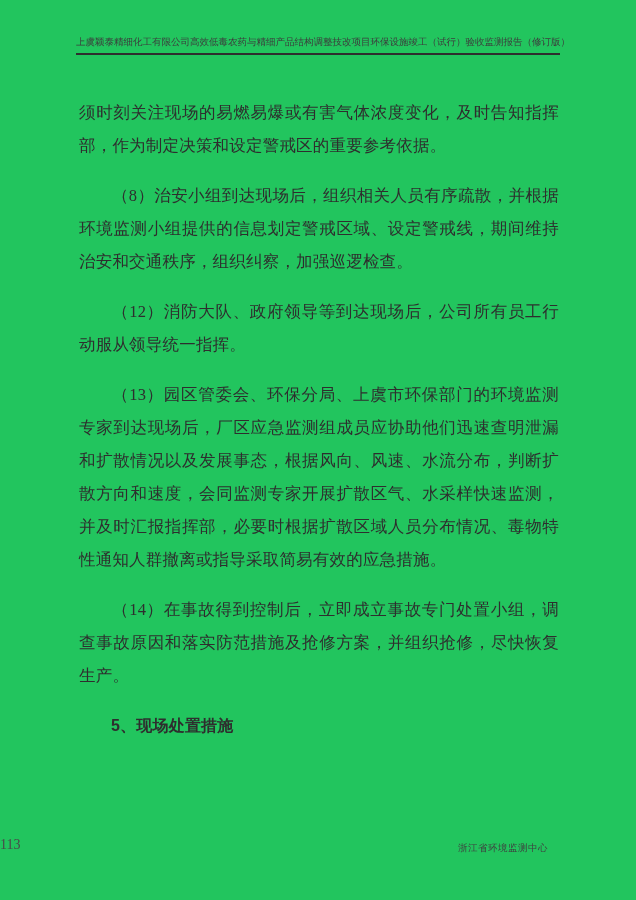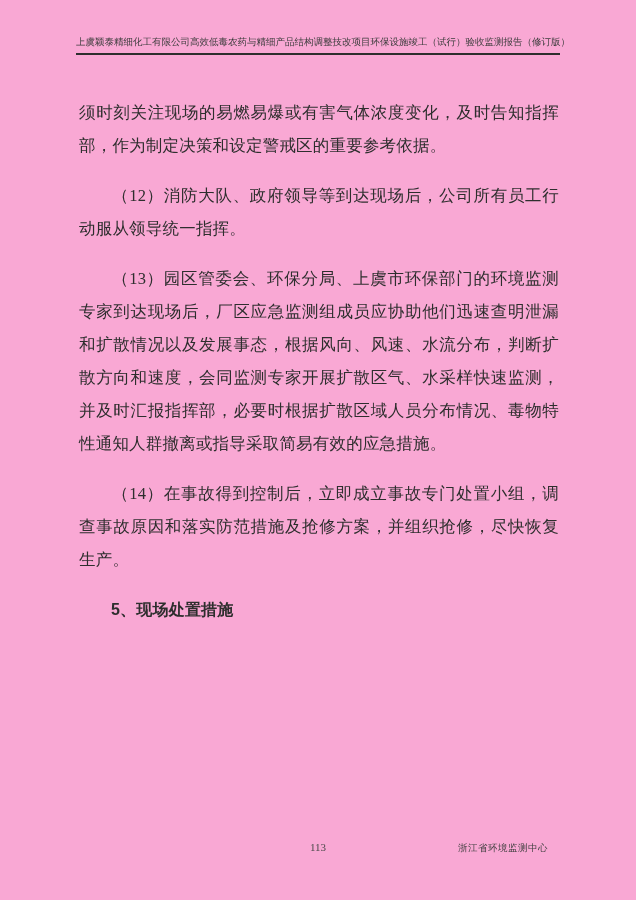--- a/index.html
+++ b/index.html
@@ -4,21 +4,21 @@
 <style>
   html, body {
     margin: 0;
     padding: 0;
     background: #ffffff;
   }
   .page {
     position: relative;
     width: 636px;
     height: 900px;
-    background: #f9a8d4;
+    background: #22c55e;
     overflow: hidden;
     font-family: "Liberation Serif", "DejaVu Serif", serif;
     filter: blur(0.3px);
   }
   
   .running-header {
     position: absolute;
     top: 36px;
     left: 76px;
     right: 76px;
@@ -54,22 +54,22 @@
     font-weight: 700;
     font-size: 16px;
     margin-top: 4px !important;
   }
   
   .footer-page {
     position: absolute;
     bottom: 47px;
     left: 0;
     width: 100%;
-    text-align: center;
-    font-size: 11px;
+    text-align: left;
+    font-size: 14px;
     color: #4a4a4a;
   }
   .footer-org {
     position: absolute;
     bottom: 45px;
     right: 88px;
     font-size: 9.5px;
     color: #3f3f3f;
     letter-spacing: 0.5px;
   }
@@ -78,20 +78,21 @@
 <body>
 
 <div class="page">
 
   <div class="running-header">
     <span>上虞颖泰精细化工有限公司高效低毒农药与精细产品结构调整技改项目环保设施竣工（试行）验收监测报告（修订版）</span>
   </div>
 
   <div class="content">
     <p class="para cont">须时刻关注现场的易燃易爆或有害气体浓度变化，及时告知指挥部，作为制定决策和设定警戒区的重要参考依据。</p>
+    <p class="para">（8）治安小组到达现场后，组织相关人员有序疏散，并根据环境监测小组提供的信息划定警戒区域、设定警戒线，期间维持治安和交通秩序，组织纠察，加强巡逻检查。</p>
     <p class="para">（12）消防大队、政府领导等到达现场后，公司所有员工行动服从领导统一指挥。</p>
     <p class="para">（13）园区管委会、环保分局、上虞市环保部门的环境监测专家到达现场后，厂区应急监测组成员应协助他们迅速查明泄漏和扩散情况以及发展事态，根据风向、风速、水流分布，判断扩散方向和速度，会同监测专家开展扩散区气、水采样快速监测，并及时汇报指挥部，必要时根据扩散区域人员分布情况、毒物特性通知人群撤离或指导采取简易有效的应急措施。</p>
     <p class="para">（14）在事故得到控制后，立即成立事故专门处置小组，调查事故原因和落实防范措施及抢修方案，并组织抢修，尽快恢复生产。</p>
     <p class="heading">5、现场处置措施</p>
 
   </div>
 
   <div class="footer-page">113</div>
 
   <div class="footer-org">浙江省环境监测中心</div>

